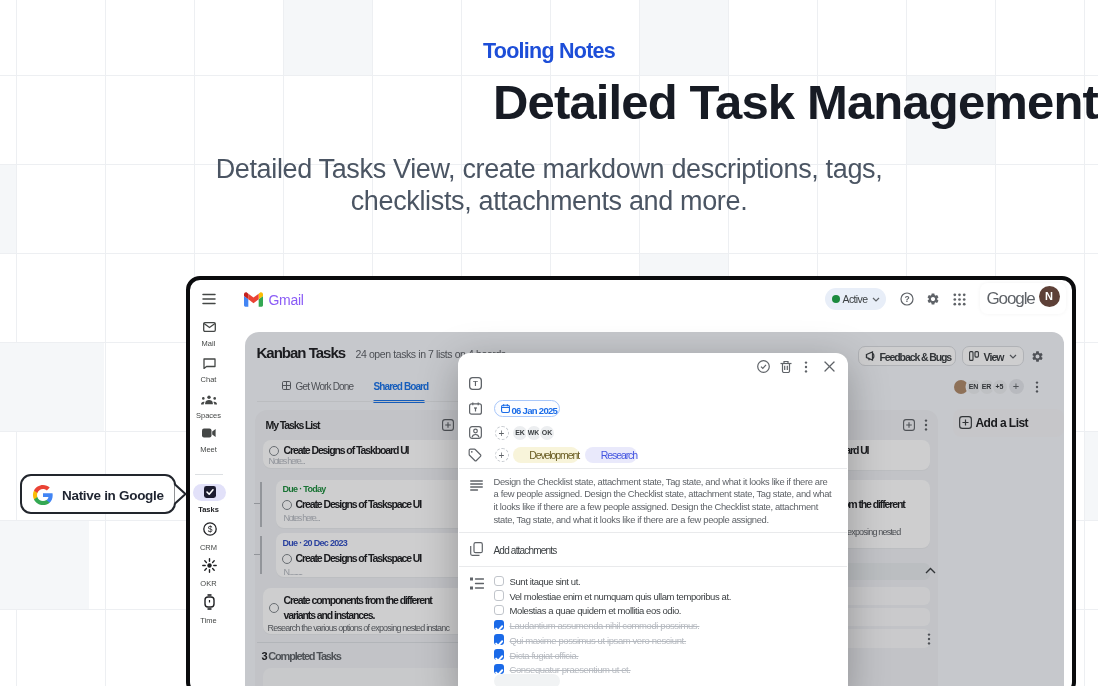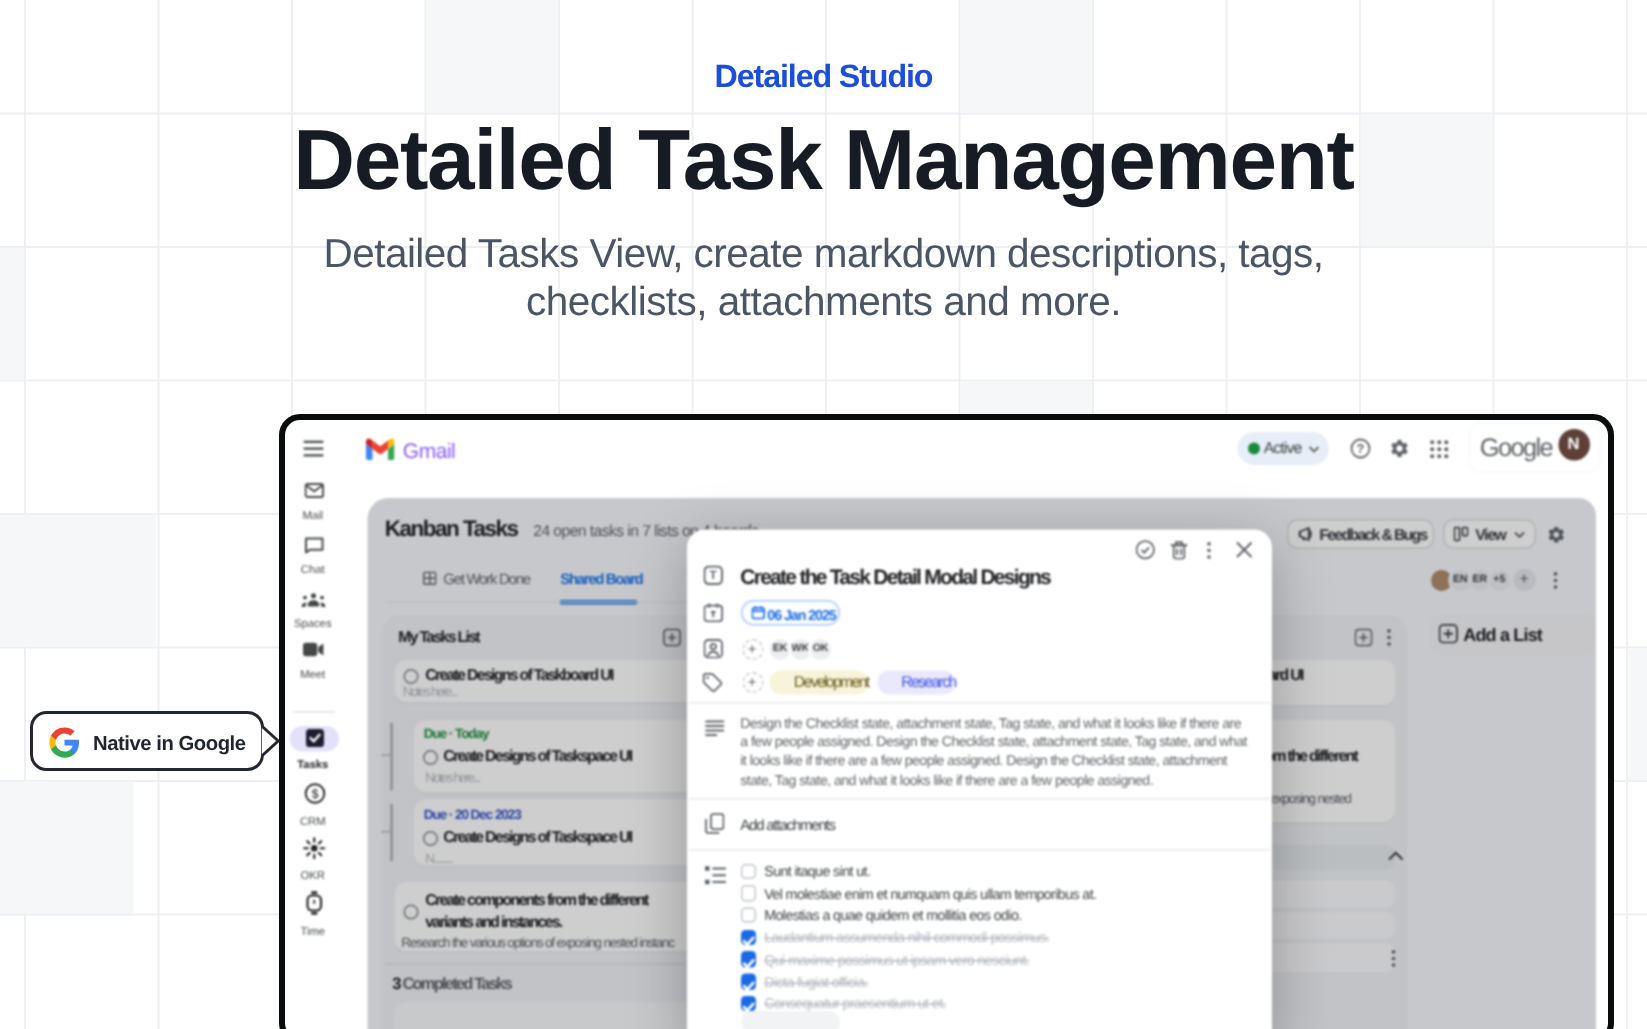--- a/index.html
+++ b/index.html
@@ -17,22 +17,22 @@
       linear-gradient(to bottom, #edeff2 1px, transparent 1px);
     background-size:89px 89px;
     background-position:16px 75px;
   }
   .cell { position:absolute; background:#f5f7f9; }
   .abs { position:absolute; }
 
   
   .kicker { position:absolute; top:38.5px; left:0; width:1098px; text-align:center;
     font-size:21.5px; font-weight:700; color:#1d4ed8; letter-spacing:-0.75px;}
-  .h1 { position:absolute; top:74px; left:0; width:1098px; text-align:center;
-    font-size:57px; font-weight:700; color:#171b24; letter-spacing:-0.85px; }
+  .h1 { position:absolute; top:74px; left:0; width:1098px; text-align:right;
+    font-size:49px; font-weight:700; color:#171b24; letter-spacing:-0.85px; }
   .sub { position:absolute; top:154px; left:0; width:1098px; text-align:center;
     font-size:27px; line-height:31.5px; color:#4b5563; letter-spacing:-0.35px;}
 
   
   .tip { position:absolute; left:20px; top:474px; width:156px; height:40px;
     background:#fff; border:2px solid #22262d; border-radius:11px; z-index:40;}
   .tip .txt { position:absolute; left:40px; top:11.5px; font-size:13.5px; font-weight:700; color:#1f2430; letter-spacing:-0.3px; }
   .tip svg.g { position:absolute; left:10px; top:8px; }
   .tiparrow { position:absolute; left:174px; top:482px; z-index:41; }
 
@@ -106,21 +106,21 @@
 
 <div class="cell" style="left:284px;top:0;width:88px;height:75px;"></div>
 <div class="cell" style="left:640px;top:0;width:88px;height:75px;"></div>
 <div class="cell" style="left:907px;top:76px;width:88px;height:88px;"></div>
 <div class="cell" style="left:640px;top:254px;width:88px;height:88px;"></div>
 <div class="cell" style="left:0;top:165px;width:16px;height:88px;"></div>
 <div class="cell" style="left:0;top:343px;width:104px;height:88px;"></div>
 <div class="cell" style="left:0;top:521px;width:89px;height:88px;"></div>
 <div class="cell" style="left:1085px;top:432px;width:13px;height:88px;"></div>
 
-<div class="kicker">Detailed Studio</div>
+<div class="kicker">Tooling Notes</div>
 <div class="h1">Detailed Task Management</div>
 <div class="sub">Detailed Tasks View, create markdown descriptions, tags,<br>checklists, attachments and more.</div>
 
 <div class="win">
     <div class="winin">
 
   <svg class="abs" style="left:202px;top:293px;" width="14" height="12" viewBox="0 0 14 12">
     <g stroke="#444746" stroke-width="1.5" stroke-linecap="round">
       <line x1="1" y1="1.5" x2="13" y2="1.5"></line>
           <line x1="1" y1="6" x2="13" y2="6"></line>
@@ -393,21 +393,20 @@
       <g stroke="#5f6368" stroke-width="1.3" stroke-linecap="round">
               <line x1="1" y1="1" x2="10" y2="10"></line>
               <line x1="10" y1="1" x2="1" y2="10"></line>
             </g>
     </svg>
 
     <svg class="abs" style="left:469.5px;top:377px;" width="13" height="13" viewBox="0 0 13 13">
       <rect x="0.65" y="0.65" width="11.7" height="11.7" rx="3" stroke="#5f6368" stroke-width="1.3" fill="none"></rect>
       <text x="6.5" y="9.3" font-size="8" fill="#5f6368" text-anchor="middle" font-weight="bold">T</text>
     </svg>
-    <div class="mtitle">Create the Task Detail Modal Designs</div>
 
     <svg class="abs" style="left:469.5px;top:402.5px;" width="13" height="13" viewBox="0 0 13 13">
       <g stroke="#5f6368" stroke-width="1.2" fill="none">
         <rect x="0.6" y="1.8" width="11.8" height="10.4" rx="2"></rect>
         <line x1="3.8" y1="0.4" x2="3.8" y2="3.2"></line>
               <line x1="9.2" y1="0.4" x2="9.2" y2="3.2"></line>
         <line x1="6.5" y1="6" x2="6.5" y2="9.5"></line>
               <line x1="5" y1="6" x2="8" y2="6"></line>
       </g>
     </svg>

